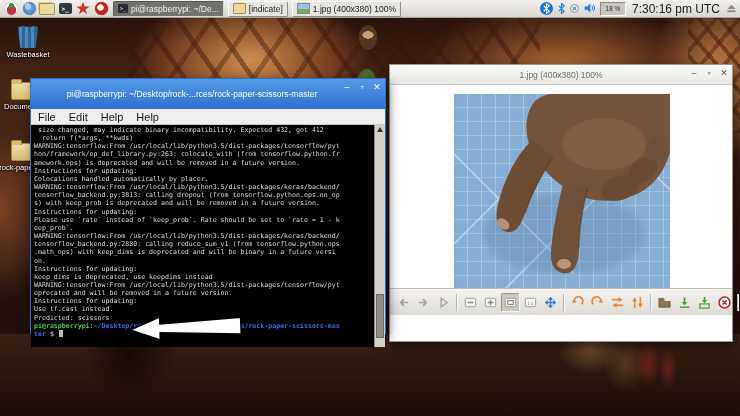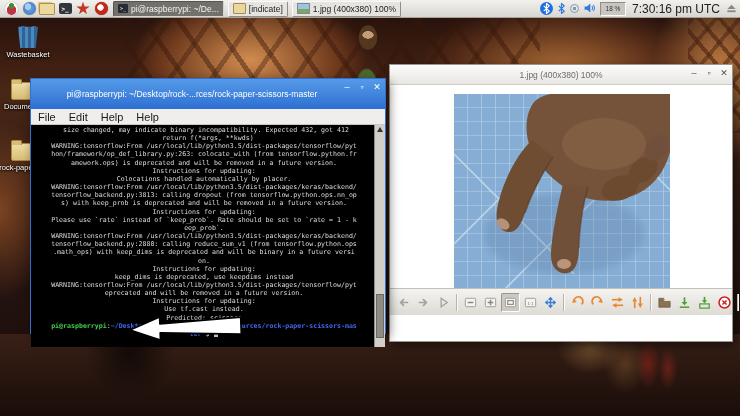--- a/index.html
+++ b/index.html
@@ -81,21 +81,21 @@
   .term-win{position:absolute;left:30px;top:78px;width:356px;height:256px;z-index:10;
     border:1px solid #2f6fd0;box-shadow:3px 4px 10px rgba(0,0,0,.55);box-sizing:border-box;background:#000;}
   .term-title{height:30px;background:linear-gradient(#559be8,#2d6fd2);display:flex;align-items:center;position:relative;}
   .term-title .t{flex:1;text-align:center;font-size:8.5px;color:#fff;white-space:nowrap;overflow:hidden;padding:0 40px 0 8px;}
   .winctl{position:absolute;right:3px;top:0;height:17px;display:flex;align-items:center;gap:5px;}
   .winctl span{color:#fff;font-size:9px;line-height:9px;width:10px;text-align:center;}
   .menubar{height:15px;background:#efeeec;border-bottom:1px solid #c9c7c3;display:flex;align-items:center;gap:13px;padding-left:7px;}
   .menubar span{font-size:11px;color:#1a1a1a;}
   .term-body{position:relative;height:222px;background:#000;overflow:hidden;}
   .term-text{position:absolute;left:3px;top:1px;right:11px;}
-  .term-line{font:6.6px/8.15px "DejaVu Sans Mono",monospace;color:#dcdcdc;white-space:pre;text-align:center;}
+  .term-line{font:6.6px/8.15px "DejaVu Sans Mono",monospace;color:#dcdcdc;white-space:pre;}
   .p-user{color:#3fd04d;font-weight:bold;}
   .p-colon{color:#dcdcdc;}
   .p-path{color:#4166f0;font-weight:bold;}
   .cursor{display:inline-block;width:4px;height:7px;background:#bfbfbf;vertical-align:-1px;margin-left:1px;}
   .term-scroll{position:absolute;right:0;top:0;bottom:0;width:10px;background:#d2cfc9;border-left:1px solid #8e8c87;}
   .scroll-up{position:absolute;top:2px;left:2px;width:0;height:0;border-left:3px solid transparent;border-right:3px solid transparent;border-bottom:5px solid #333;}
   .scroll-thumb{position:absolute;left:1px;right:1px;top:76%;height:19%;background:#8e8c84;border:1px solid #6b6962;}
   .arrow-anno{position:absolute;left:96px;top:188px;z-index:6;transform:rotate(-2deg);}
   
   .view-win{position:absolute;left:389px;top:64px;width:344px;height:278px;z-index:9;background:#fff;

